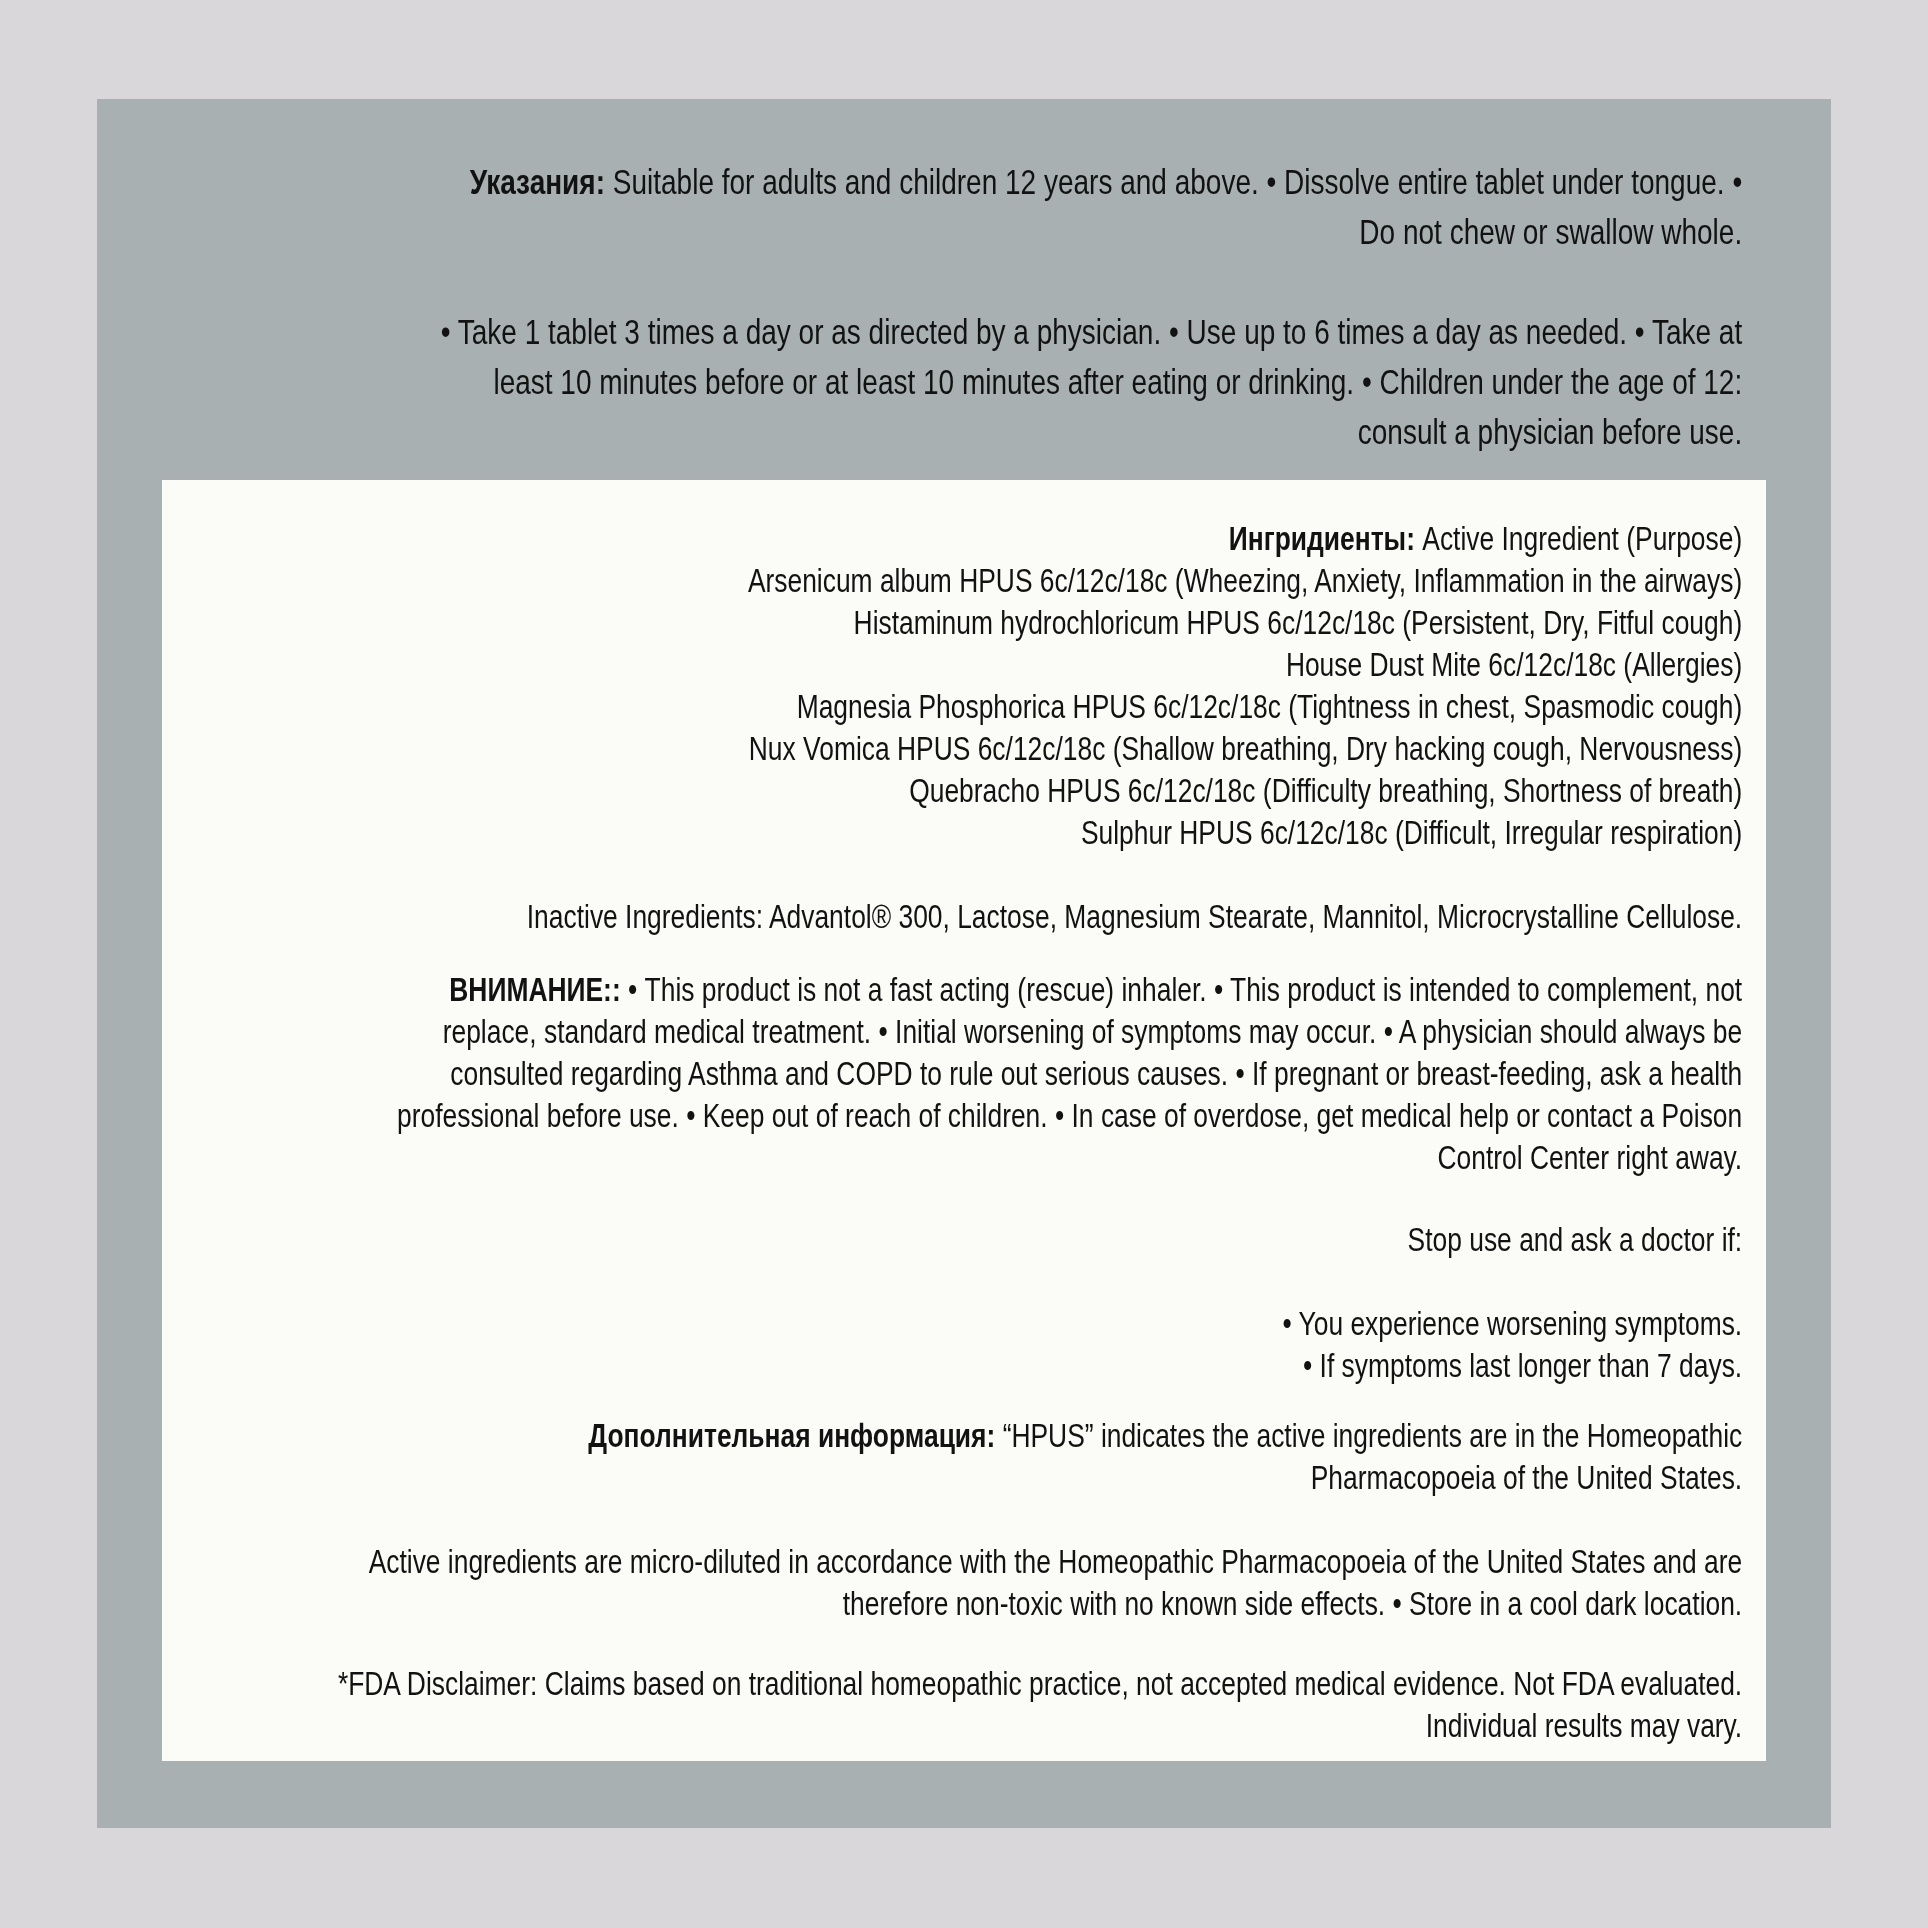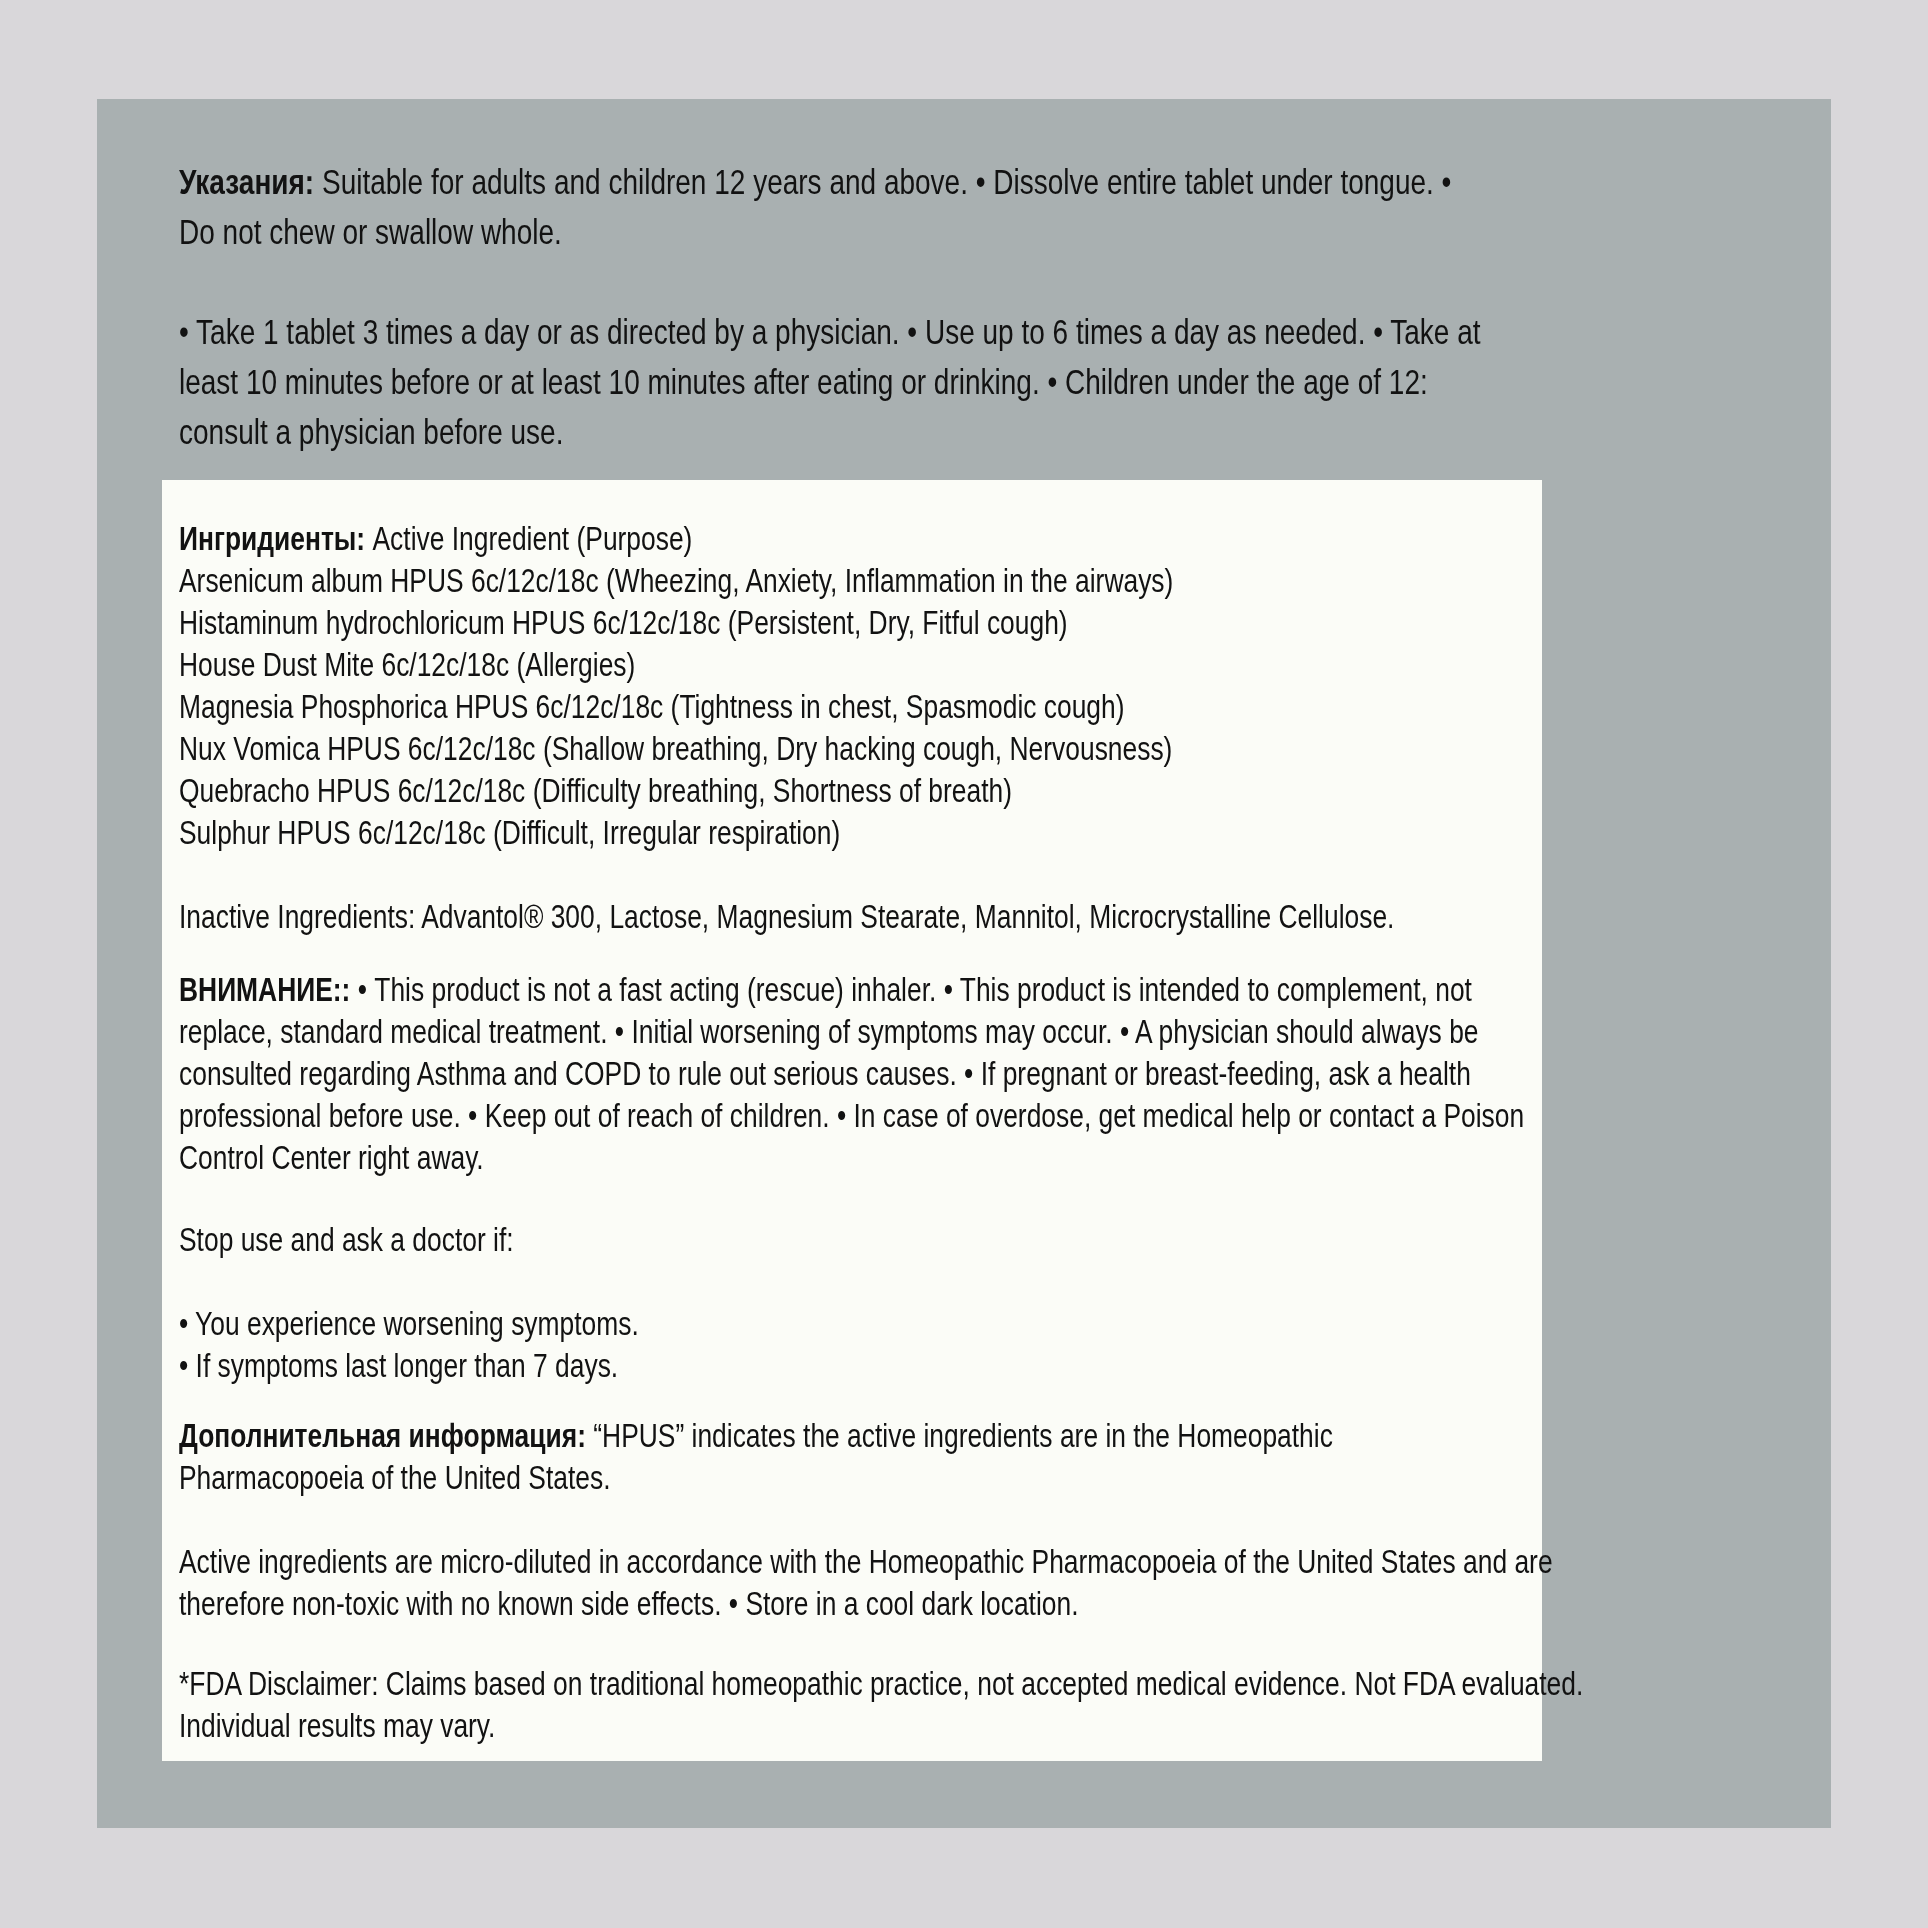--- a/index.html
+++ b/index.html
@@ -9,34 +9,35 @@
     font-family: "Liberation Sans", sans-serif;
     color: #121212;
     overflow: hidden;
   }
   .page { position: relative; width: 1928px; height: 1928px; background: #d9d7da; }
 
   .panel {
     position: absolute; left: 97px; top: 99px;
     width: 1734px; height: 1729px;
     background: #a9b0b1;
+    text-align: right;
   }
 
   .top-block {
     position: absolute; left: 82px; top: 58px;
     width: 1954px;
     transform: scaleX(0.8);
     transform-origin: 0 0;
     font-size: 35px; line-height: 50px;
   }
   .top-block .para + .para { margin-top: 50px; }
 
   .card {
     position: absolute; left: 65px; top: 381px;
-    width: 1380px; height: 1281px;
+    width: 1604px; height: 1281px;
     background: #fbfcf7;
   }
   .card-inner {
     position: absolute; left: 17px; top: 38px;
     width: 1954px;
     transform: scaleX(0.8);
     transform-origin: 0 0;
     font-size: 33px; line-height: 42px;
   }
 

